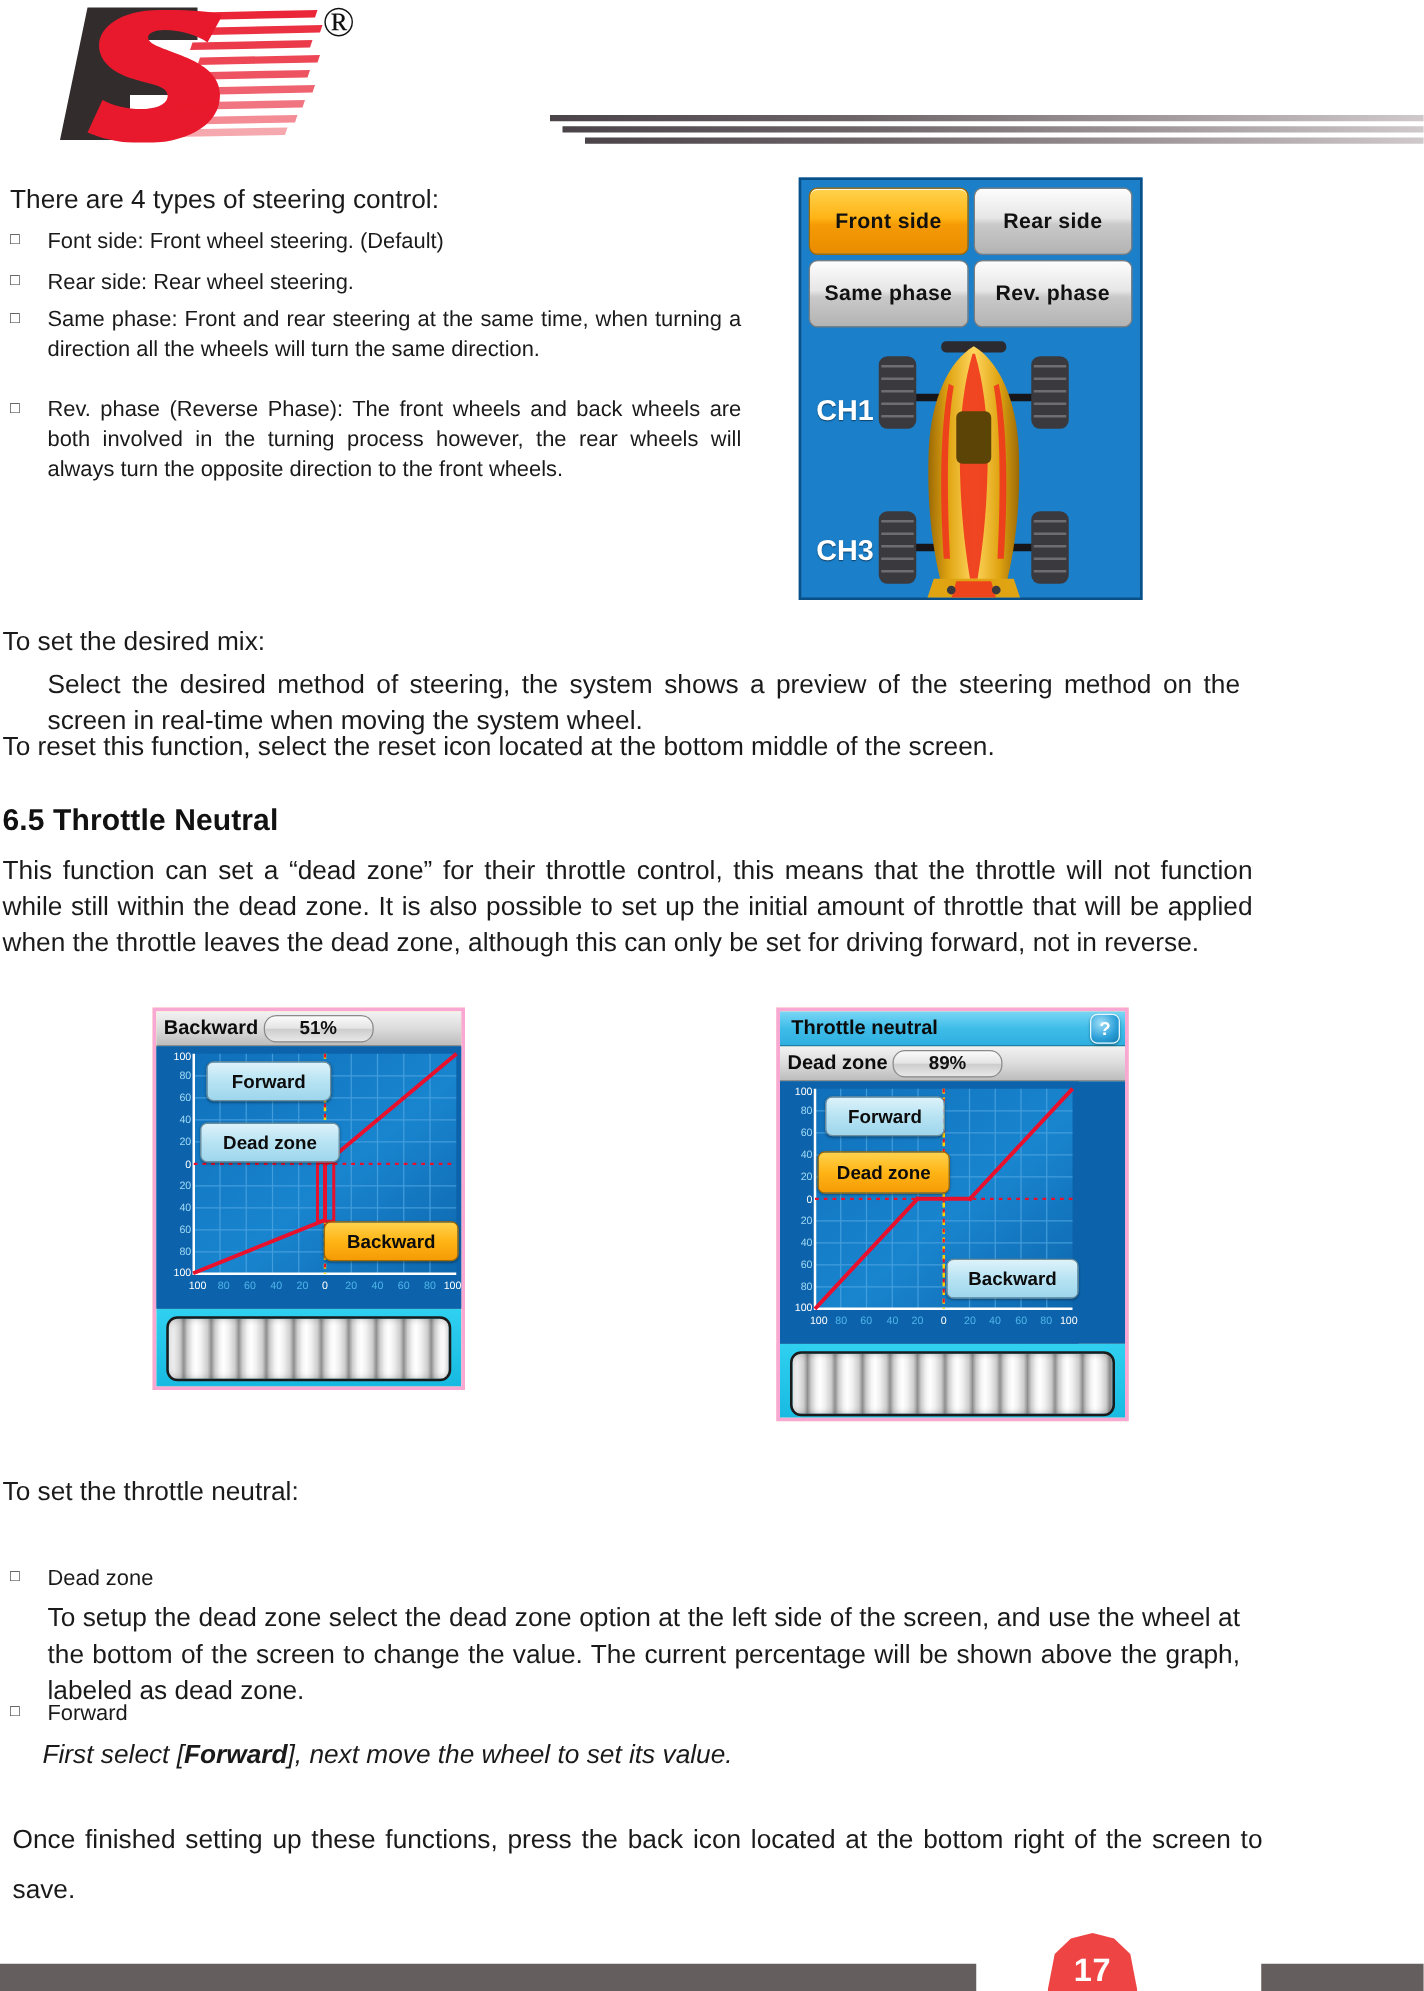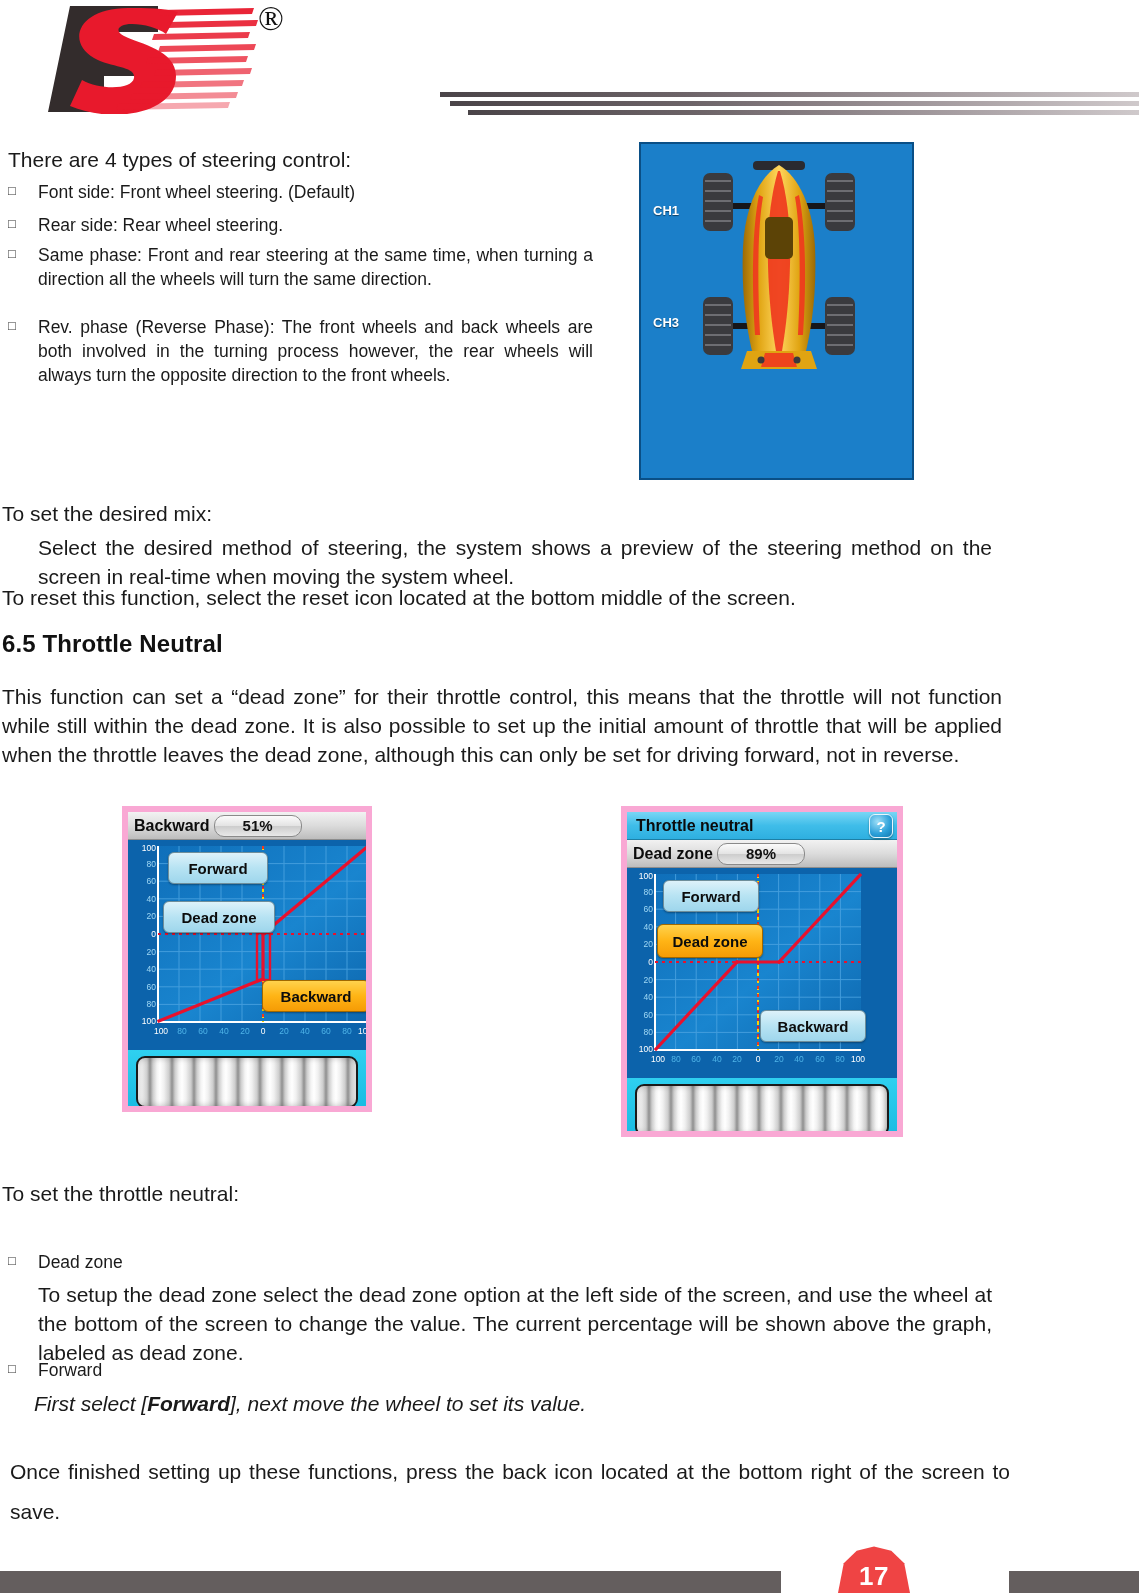--- a/index.html
+++ b/index.html
@@ -125,30 +125,30 @@
     border-color: #a06800;
   }
   .car-area {
     position: relative;
     height: 218px;
     margin-top: 5px;
   }
   .ch-label {
     position: absolute;
     color: #fff;
-    font-size: 13px;
+    font-size: 23px;
     font-weight: bold;
     text-shadow: 0 1px 1px rgba(0,0,0,.5);
   }
   #ch1-label { left: 6px; top: 48px; }
   #ch3-label { left: 6px; top: 160px; text-align: center; }
 
   
   .throttle {
-    border: 6px solid #f9a8d4;
+    border: 3px solid #f9a8d4;
     background: #fef9c3;
     box-sizing: border-box;
   }
   #throttle-screen-1 { left: 122px; top: 806px; width: 250px; height: 306px; }
   #throttle-screen-2 { left: 621px; top: 806px; width: 282px; height: 331px; }
 
   .title-bar {
     height: 27px;
     background: linear-gradient(to bottom, #7ad6f5 0%, #3fbde9 50%, #2eafe0 100%);
     border-bottom: 1px solid #1d7fa5;
@@ -335,20 +335,26 @@
   <span class="bullet-mark">□</span>
   <span class="bullet-body">Same phase: Front and rear steering at the same time, when turning a direction all the wheels will turn the same direction.</span>
 </div>
 
 <div class="bullet-row" style="left:8px; top:315px; width:585px;">
   <span class="bullet-mark">□</span>
   <span class="bullet-body">Rev. phase (Reverse Phase): The front wheels and back wheels are both involved in the turning process however, the rear wheels will always turn the opposite direction to the front wheels.</span>
 </div>
 
 <div class="device" id="steering-screen">
+  <div class="mode-grid">
+    <div class="mode-btn selected">Front side</div>
+    <div class="mode-btn">Rear side</div>
+    <div class="mode-btn">Same phase</div>
+    <div class="mode-btn">Rev. phase</div>
+  </div>
 
   <div class="car-area">
     <span class="ch-label" id="ch1-label">CH1</span>
     <span class="ch-label" id="ch3-label">CH3</span>
 
     <svg width="263" height="218" viewBox="0 0 263 218" style="position:absolute;left:0;top:0;" aria-hidden="true">
 
       <rect x="78" y="48" width="108" height="6" fill="#16161a"></rect>
       <rect x="78" y="168" width="108" height="6" fill="#16161a"></rect>
 
@@ -395,21 +401,21 @@
     </svg>
   </div>
 </div>
 
 <div class="txt" style="left:2px; top:500px; width:900px;">To set the desired mix:</div>
 
 <div class="txt just" style="left:38px; top:534px; width:954px;">Select the desired method of steering, the system shows a preview of the steering method on the screen in real-time when moving the system wheel.</div>
 
 <div class="txt" style="left:2px; top:584px; width:1000px;">To reset this function, select the reset icon located at the bottom middle of the screen.</div>
 
-<h2 class="section" style="left:2px; top:630px;">6.5 Throttle Neutral</h2>
+<h2 class="section" style="left:2px; top:643px;">6.5 Throttle Neutral</h2>
 
 <div class="txt just" style="left:2px; top:683px; width:1000px;">This function can set a “dead zone” for their throttle control, this means that the throttle will not function while still within the dead zone. It is also possible to set up the initial amount of throttle that will be applied when the throttle leaves the dead zone, although this can only be set for driving forward, not in reverse.</div>
 
 <div class="device throttle" id="throttle-screen-1">
 
   <div class="value-bar">
     <span class="vb-label">Backward</span>
     <span class="value-pill">51%</span>
   </div>
 

